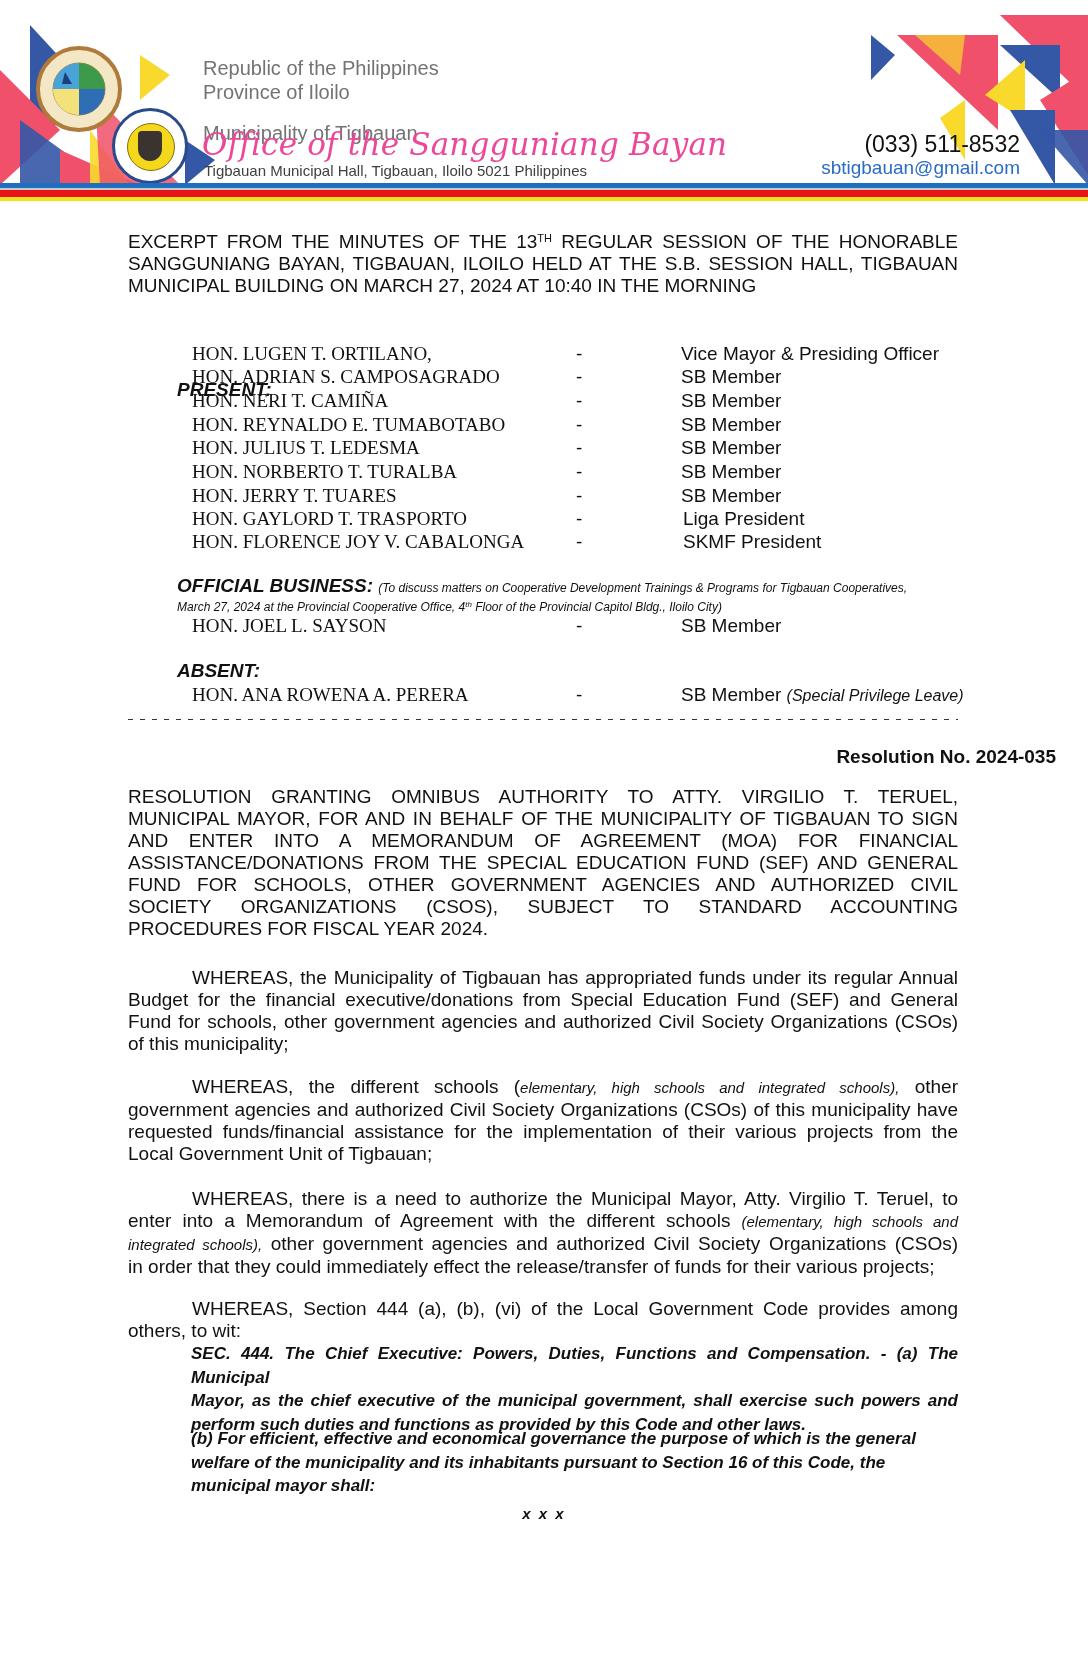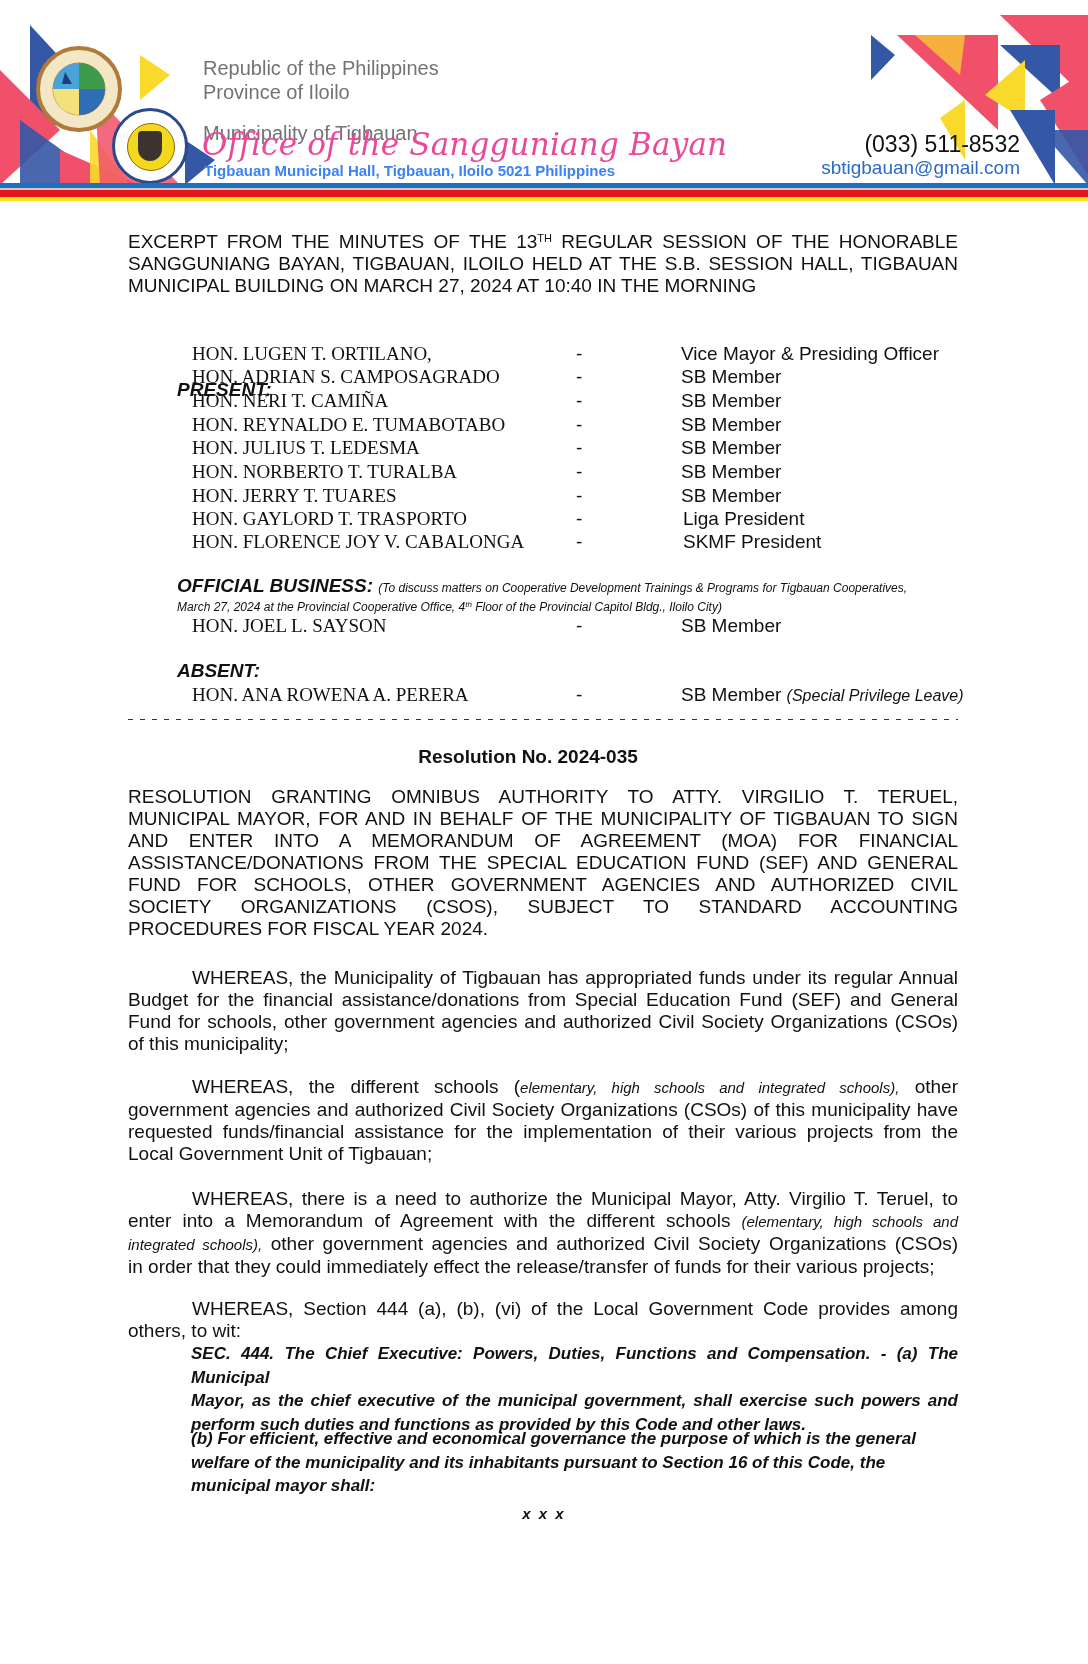--- a/index.html
+++ b/index.html
@@ -4,21 +4,21 @@
 <style>
   html, body { margin: 0; padding: 0; background: #ffffff; }
   body { width: 1088px; height: 1664px; position: relative; overflow: hidden; font-family: "Liberation Sans", sans-serif; color: #111; }
   .abs { position: absolute; }
 
   
   .header { position: absolute; left: 0; top: 0; width: 1088px; height: 204px; overflow: hidden; }
   .deco { position: absolute; left: 0; top: 0; }
   .hdr-line { position: absolute; left: 203px; font-size: 20px; color: #737373; line-height: 22px; white-space: nowrap; }
   .office-title { position: absolute; left: 202px; top: 126px; font-family: "DejaVu Serif", serif; font-style: italic; font-size: 31px; color: #ec4899; white-space: nowrap; letter-spacing: 0.2px; }
-  .address { position: absolute; left: 204px; top: 162px; font-size: 15px; color: #3b82f6; white-space: nowrap; font-weight: bold; }
+  .address { position: absolute; left: 204px; top: 162px; font-size: 15px; color: #404040; white-space: nowrap; }
   .phone { position: absolute; right: 68px; top: 131px; font-size: 23px; color: #111; white-space: nowrap; }
   .email { position: absolute; right: 68px; top: 157px; font-size: 19px; color: #2b6cc4; white-space: nowrap; }
   .stripe { position: absolute; left: 0; width: 1088px; }
   .stripe-blue { top: 183px; height: 5px; background: #1f6fc0; }
   .stripe-gap { top: 188px; height: 2px; background: #c9c9c9; }
   .stripe-red { top: 190px; height: 7px; background: #e8141b; }
   .stripe-yellow { top: 197px; height: 4px; background: #f7e21a; }
 
   .logo { position: absolute; border-radius: 50%; }
 
@@ -33,21 +33,21 @@
   .member-row .dash { position: absolute; left: 384px; }
   .member-row .role { position: absolute; left: 448px; white-space: nowrap; margin-left: 41px; }
   .member-row .note { font-family: "Liberation Sans", sans-serif; font-style: italic; font-size: 16px; }
 
   .ob-note { font-style: italic; font-size: 12px; font-weight: normal; }
   .ob-note2 { position: absolute; left: 177px; top: 600px; font-style: italic; font-size: 12px; white-space: nowrap; }
 
   .dashed { position: absolute; left: 128px; top: 719px; width: 830px; height: 1px;
             background-image: repeating-linear-gradient(to right, #333 0 5px, transparent 5px 12px); }
 
-  .res-no { position: absolute; left: 0; width: 1056px; top: 746px; text-align: center; font-weight: bold; font-size: 19px; }
+  .res-no { position: absolute; left: 0; width: 1056px; top: 746px; text-align: right; font-weight: bold; font-size: 19px; }
 
   .para { position: absolute; left: 128px; width: 830px; font-size: 19px; line-height: 22px; }
   .para .jl { display: block; text-align: justify; text-align-last: justify; }
   .para .jl.last { text-align-last: left; }
   .indent { padding-left: 64px; }
   .small-it { font-style: italic; font-size: 15px; }
 
   .quote { position: absolute; left: 191px; width: 767px; font-weight: bold; font-style: italic; font-size: 17px; line-height: 23.5px; font-family: "Liberation Sans", sans-serif; }
   .quote .jl { display: block; text-align: justify; text-align-last: justify; }
   .quote .jl.last { text-align-last: left; }
@@ -192,21 +192,21 @@
   <span class="jl">MUNICIPAL MAYOR, FOR AND IN BEHALF OF THE MUNICIPALITY OF TIGBAUAN TO SIGN</span>
   <span class="jl">AND ENTER INTO A MEMORANDUM OF AGREEMENT (MOA) FOR FINANCIAL</span>
   <span class="jl">ASSISTANCE/DONATIONS FROM THE SPECIAL EDUCATION FUND (SEF) AND GENERAL</span>
   <span class="jl">FUND FOR SCHOOLS, OTHER GOVERNMENT AGENCIES AND AUTHORIZED CIVIL</span>
   <span class="jl">SOCIETY ORGANIZATIONS (CSOS), SUBJECT TO STANDARD ACCOUNTING</span>
   <span class="jl last">PROCEDURES FOR FISCAL YEAR 2024.</span>
 </div>
 
 <div class="para" style="top:967px;">
   <span class="jl indent">WHEREAS, the Municipality of Tigbauan has appropriated funds under its regular Annual</span>
-  <span class="jl">Budget for the financial assistance/donations from Special Education Fund (SEF) and General</span>
+  <span class="jl">Budget for the financial executive/donations from Special Education Fund (SEF) and General</span>
   <span class="jl">Fund for schools, other government agencies and authorized Civil Society Organizations (CSOs)</span>
   <span class="jl last">of this municipality;</span>
 </div>
 
 <div class="para" style="top:1076px;">
   <span class="jl indent"><span>WHEREAS, the different schools (</span><span class="small-it">elementary, high schools and integrated schools),</span><span> other</span></span>
   <span class="jl">government agencies and authorized Civil Society Organizations (CSOs) of this municipality have</span>
   <span class="jl">requested  funds/financial assistance for the implementation of their various projects from the</span>
   <span class="jl last">Local Government Unit of Tigbauan;</span>
 </div>

